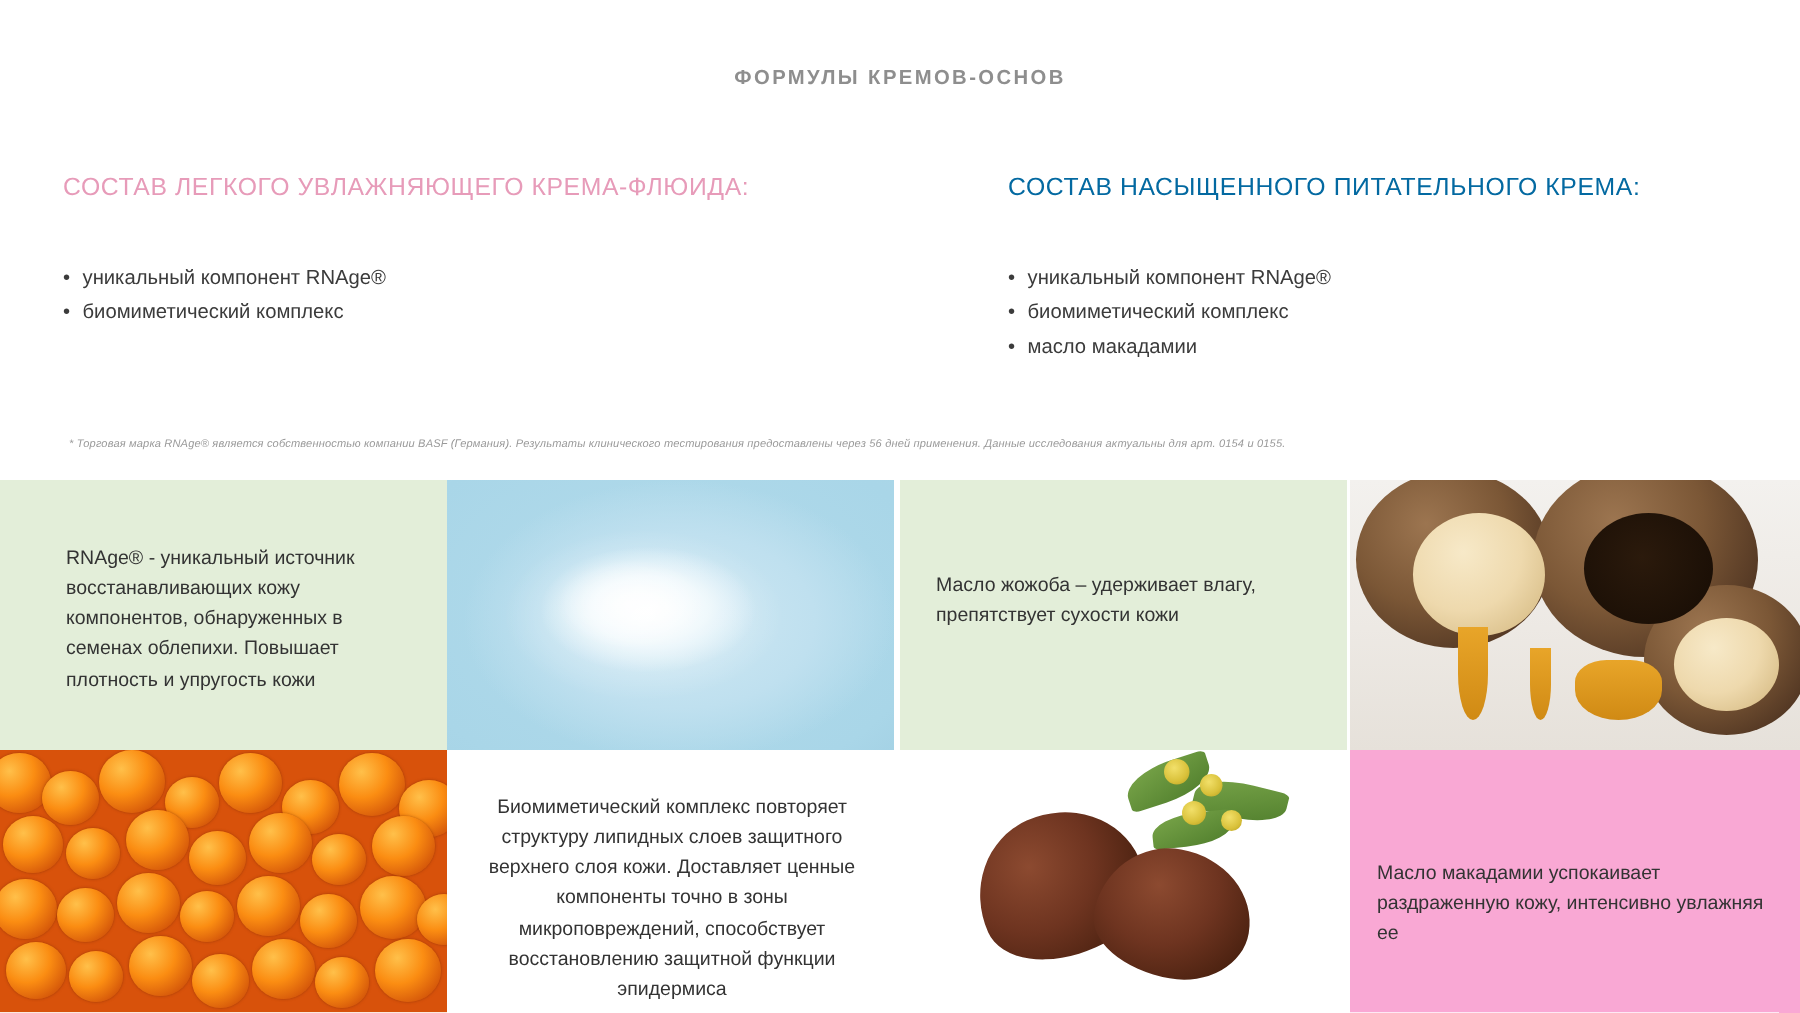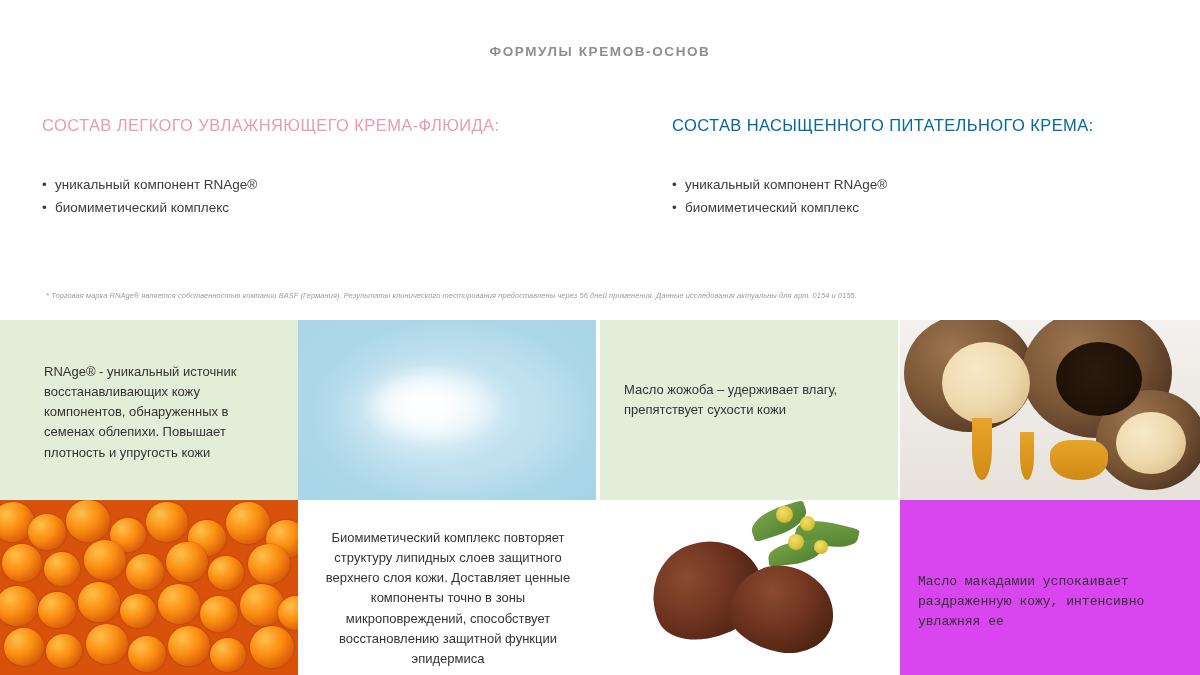--- a/index.html
+++ b/index.html
@@ -104,21 +104,21 @@
   }
 
   
   .c-rnage      { left: 0;    top: 0;    width: 298px; height: 180px; background: #e3eed9; }
   .c-cream      { left: 298px; top: 0;   width: 298px; height: 180px; }
   .c-jojoba-txt { left: 600px; top: 0;   width: 298px; height: 180px; background: #e3eed9; }
   .c-macnut     { left: 900px; top: 0;   width: 300px; height: 180px; }
   .c-berries    { left: 0;    top: 180px; width: 298px; height: 175px; }
   .c-biomim     { left: 298px; top: 180px; width: 298px; height: 175px; background: #ffffff; }
   .c-jojoba-img { left: 600px; top: 180px; width: 298px; height: 175px; background: #ffffff; }
-  .c-macadamia  { left: 900px; top: 180px; width: 300px; height: 175px; background: #d946ef; font-family: Liberation Mono, monospace; }
+  .c-macadamia  { left: 900px; top: 180px; width: 300px; height: 175px; background: #f9a8d4; }
 
   .c-rnage .txt      { left: 44px; top: 42px;  width: 232px; }
   .c-jojoba-txt .txt { left: 24px; top: 60px;  width: 250px; }
   .c-biomim .txt     { left: 16px; top: 28px;  width: 268px; text-align: center; }
   .c-macadamia .txt  { left: 18px; top: 72px;  width: 268px; }
 
   
   .cream-art {
     position: absolute;
     inset: 0;
@@ -212,20 +212,21 @@
       <li>уникальный компонент RNAge®</li>
       <li>биомиметический комплекс</li>
     </ul>
   </div>
 
   <div class="col col-right">
     <h2 class="col-head violet">СОСТАВ НАСЫЩЕННОГО ПИТАТЕЛЬНОГО КРЕМА:</h2>
     <ul class="bullets">
       <li>уникальный компонент RNAge®</li>
       <li>биомиметический комплекс</li>
+      <li>масло макадамии</li>
     </ul>
   </div>
 
   <div class="footnote">* Торговая марка RNAge® является собственностью компании BASF (Германия). Результаты клинического тестирования предоставлены через 56 дней применения. Данные исследования актуальны для арт. 0154 и 0155.</div>
 
   <div class="mosaic">
 
     <div class="cell c-rnage">
       <div class="txt">RNAge® - уникальный источник восстанавливающих кожу компонентов, обнаруженных в семенах облепихи. Повышает плотность и упругость кожи</div>
     </div>

